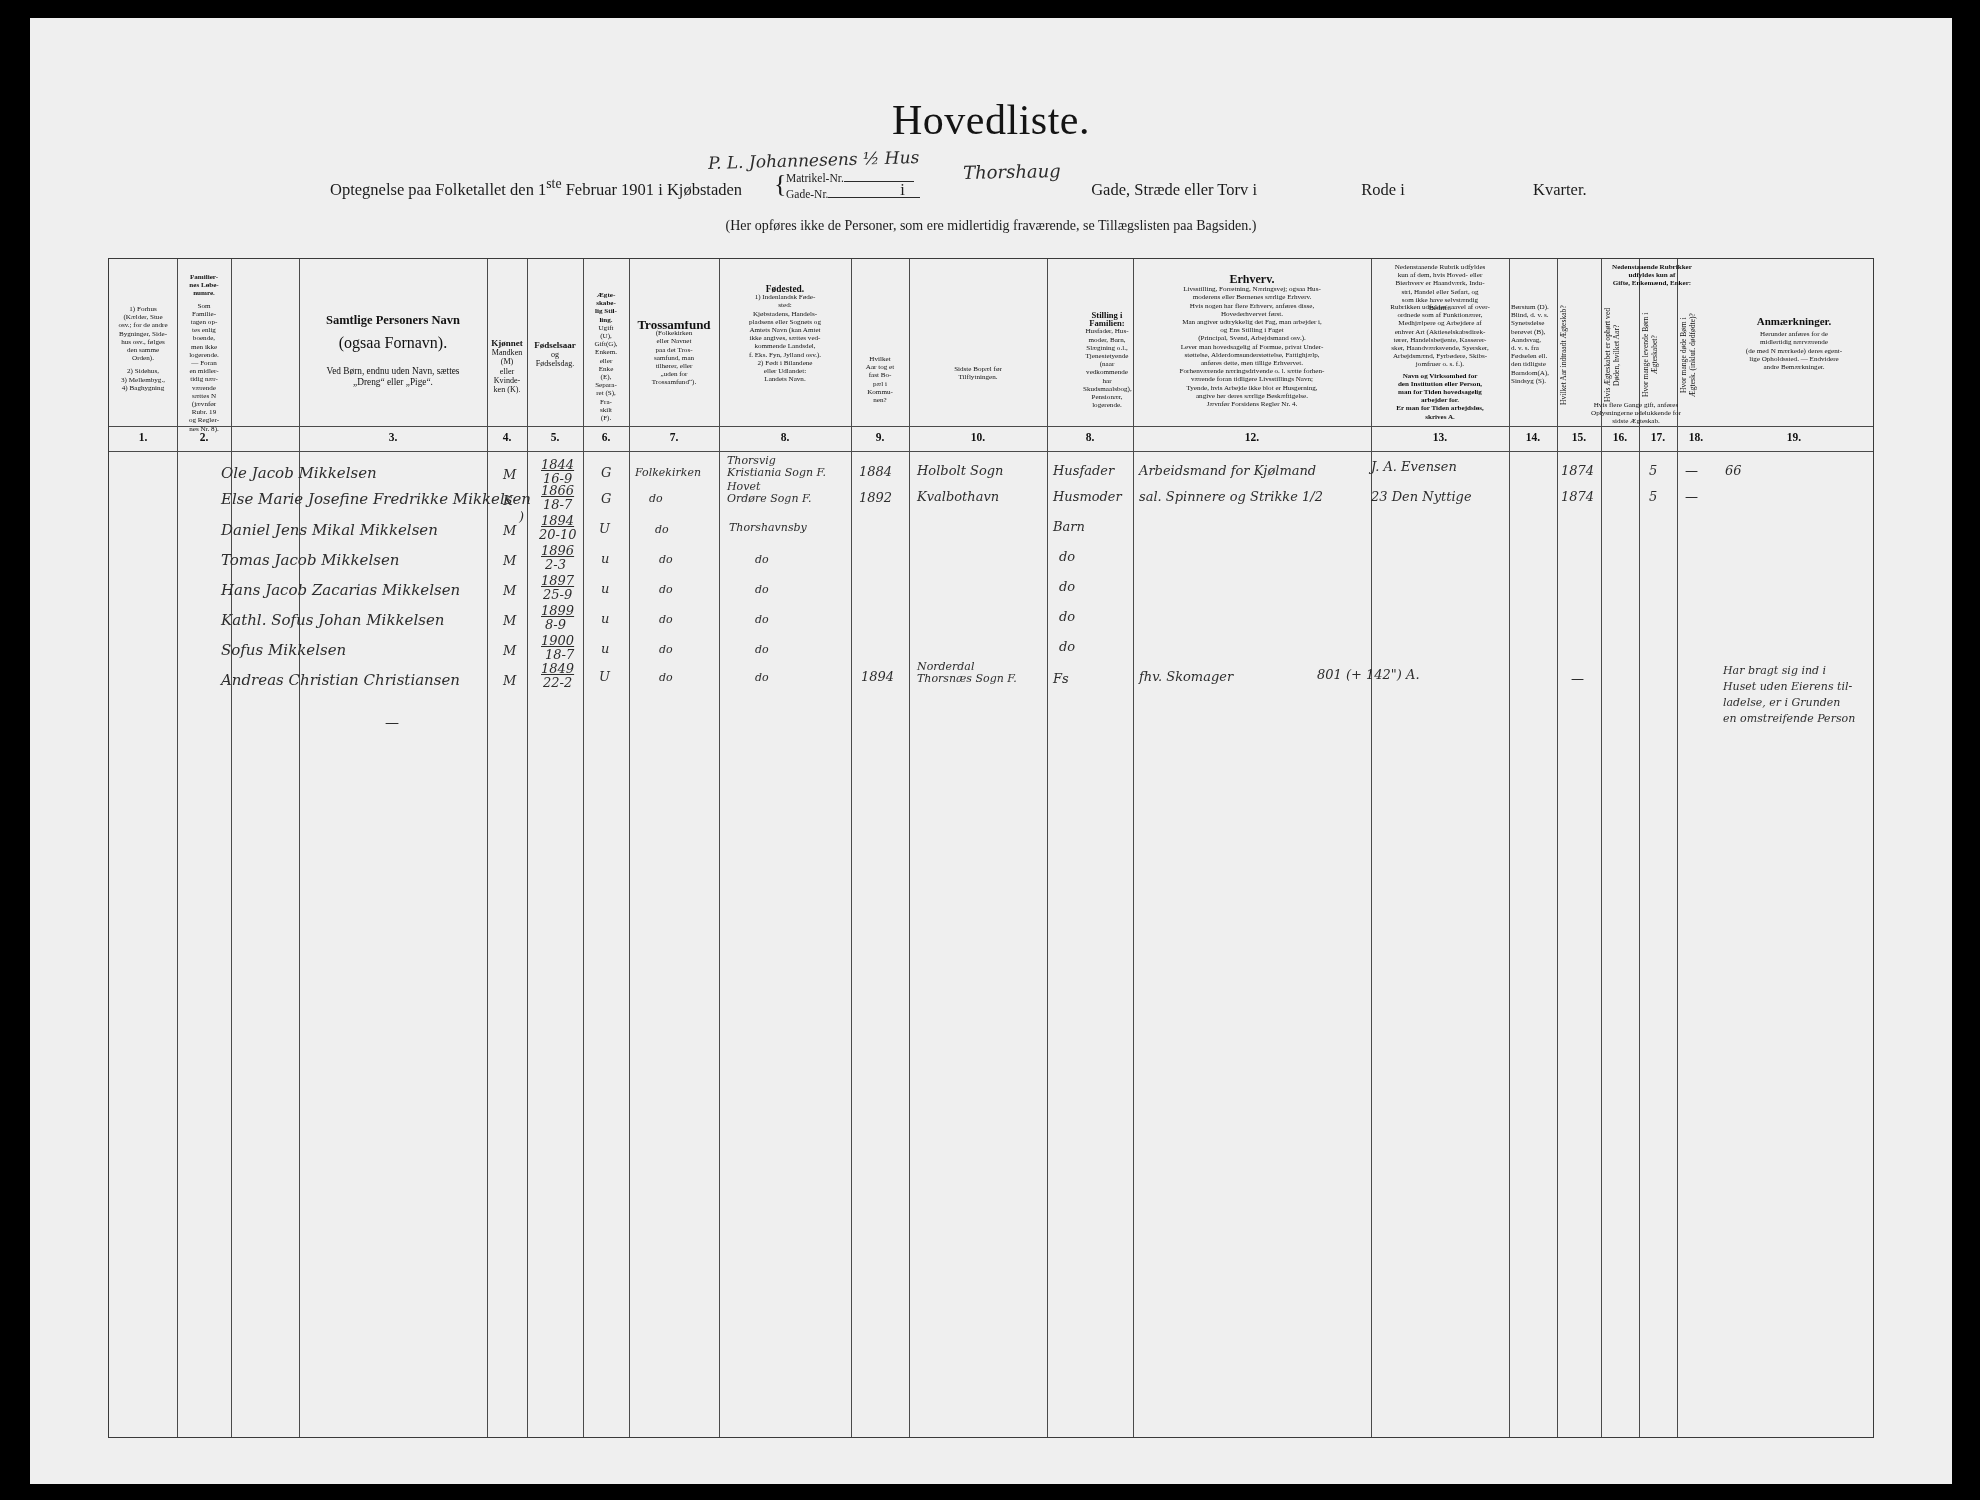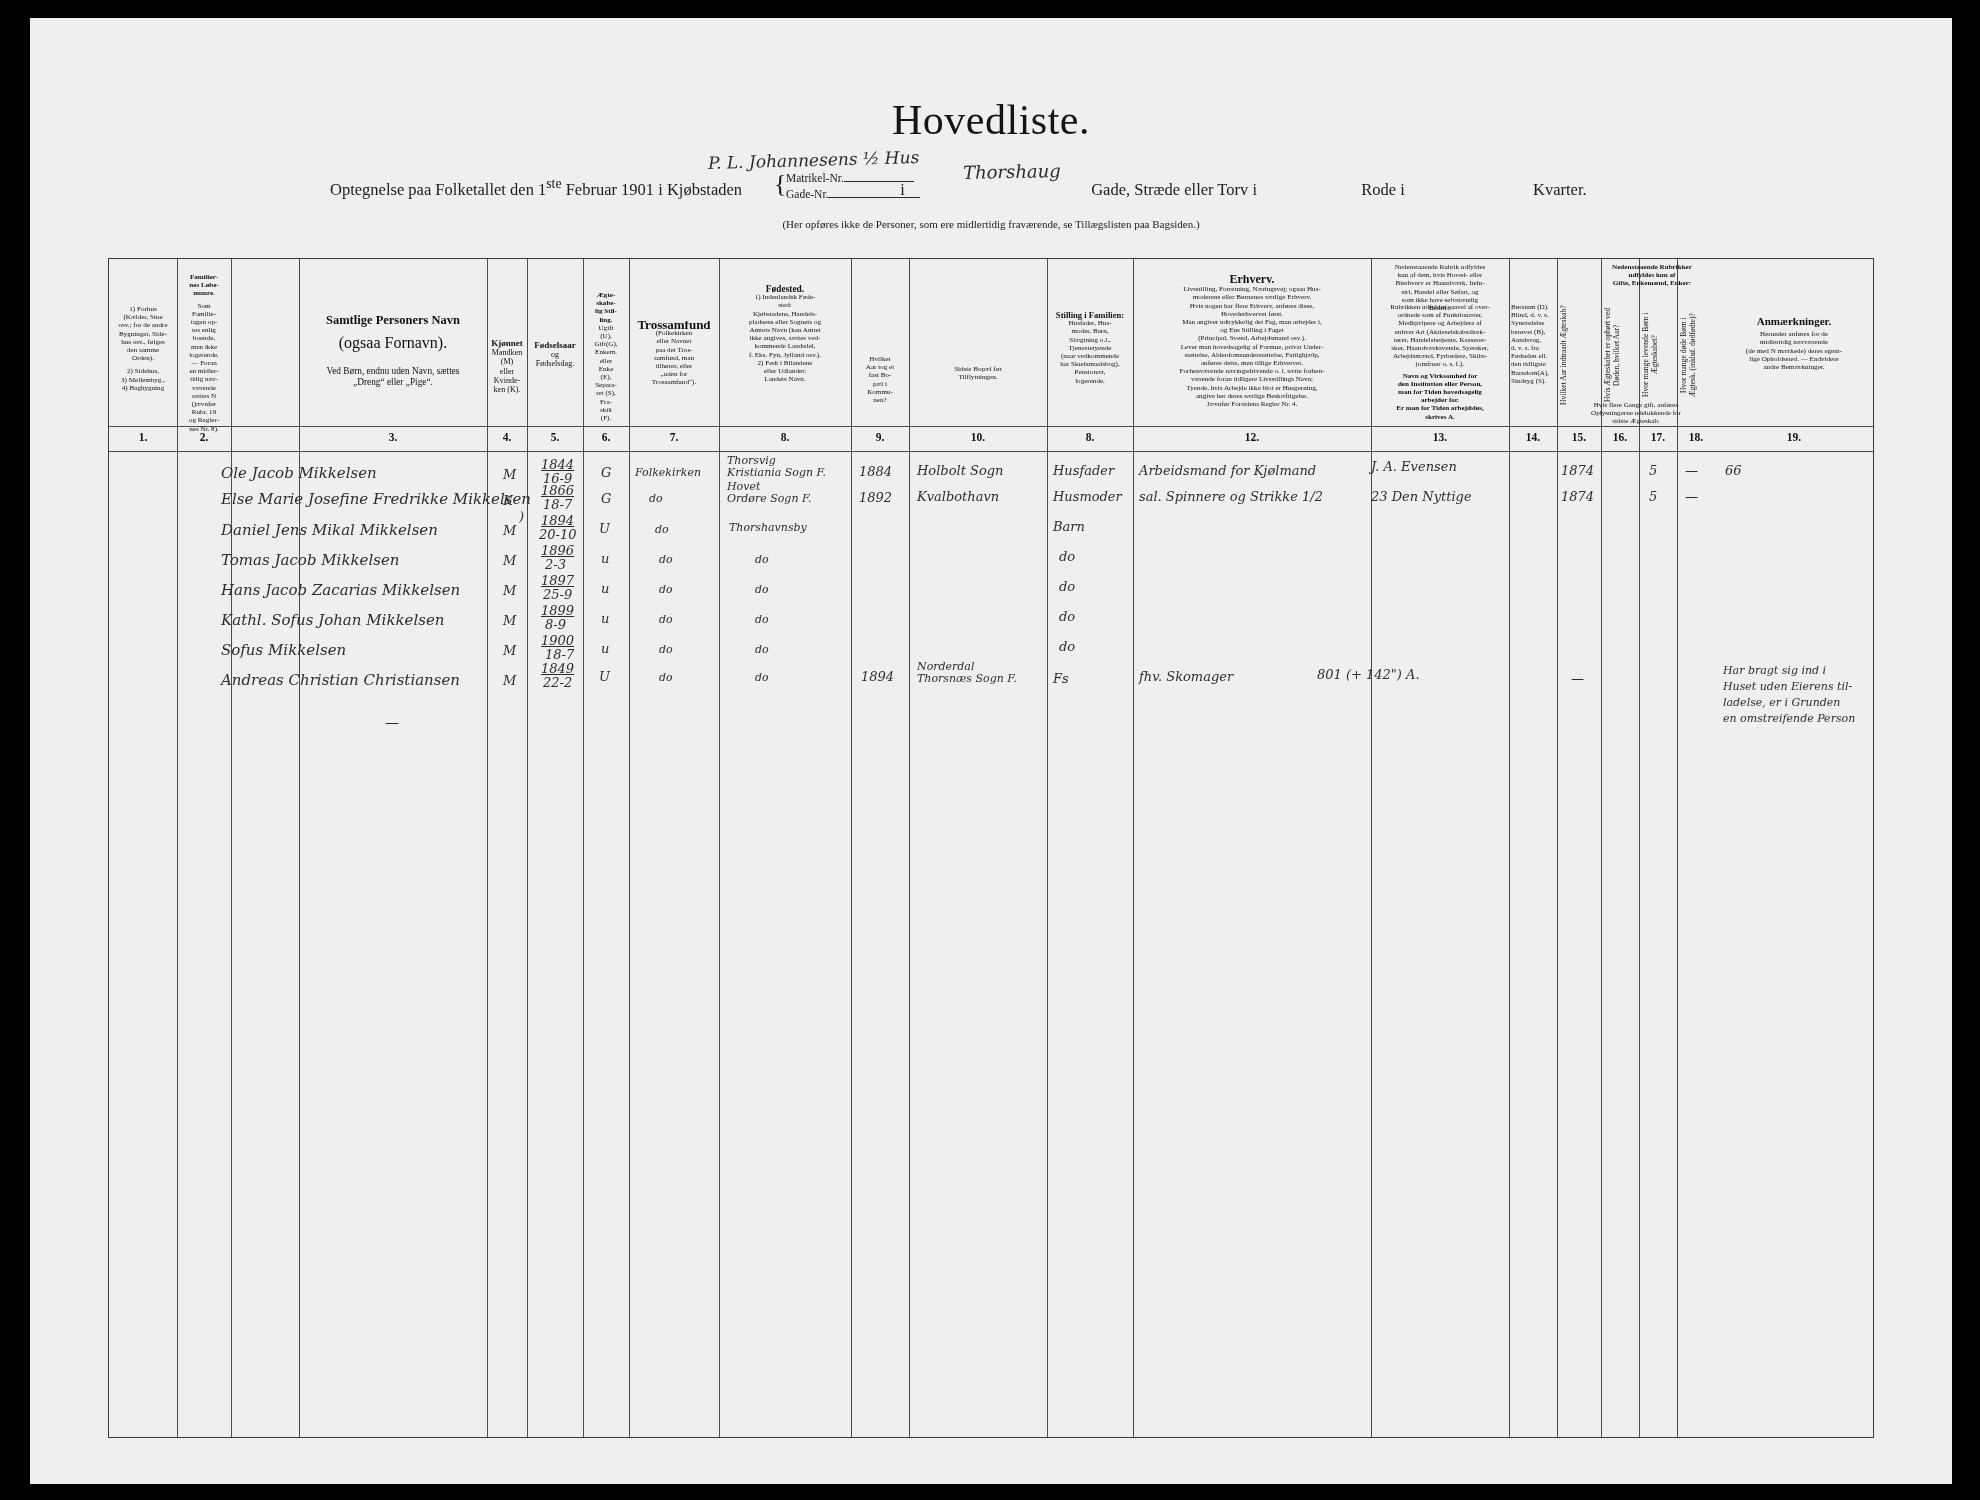--- a/index.html
+++ b/index.html
@@ -52,21 +52,21 @@
     font-size: 26px;
     line-height: 26px;
     color: #1b1b1b;
   }
   .underline-blank { display:inline-block; border-bottom:1px solid #2a2a2a; height:12px; }
   .note {
     position: absolute;
     left: 0; top: 200px;
     width: 1922px;
     text-align: center;
-    font-size: 11px;
+    font-size: 14px;
     color: #1b1b1b;
   }
   
   .hw {
     font-family: "DejaVu Serif", serif;
     font-style: italic;
     color: #2b2b2b;
     white-space: nowrap;
   }
   .hw-name-top {
@@ -315,21 +315,21 @@
 fast Bo-
 pæl i
 Kommu-
 nen?</div>
     </div>
     <div class="hd xsmall" style="left:800px; top:106px; width:138px;">
       <div style="white-space:pre-line">Sidste Bopæl før
 Tilflytningen.</div>
     </div>
 
-    <div class="hd xsmall" style="left:938px; top:52px; width:86px;">
+    <div class="hd xsmall" style="left:938px; top:52px; width:86px;padding-left:36px;">
       <div style="font-weight:bold; font-size:8.6px;">Stilling i Familien:</div>
       <div style="white-space:pre-line">Husfader, Hus-
 moder, Barn,
 Slægtning o.l.,
 Tjenestetyende
 (naar vedkommende
 har Skudsmaalsbog),
 Pensionær,
 logerende.</div>
     </div>

